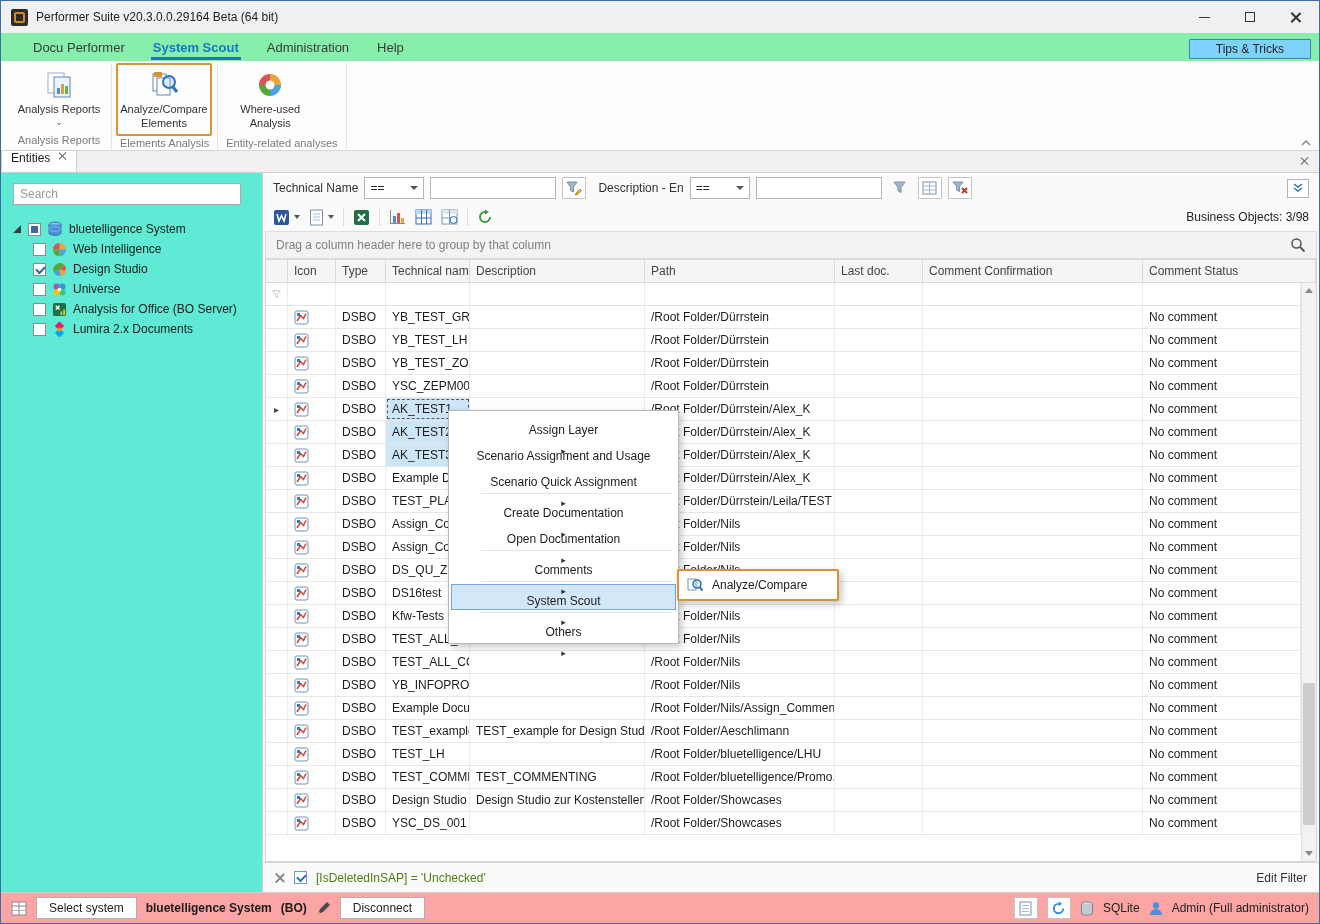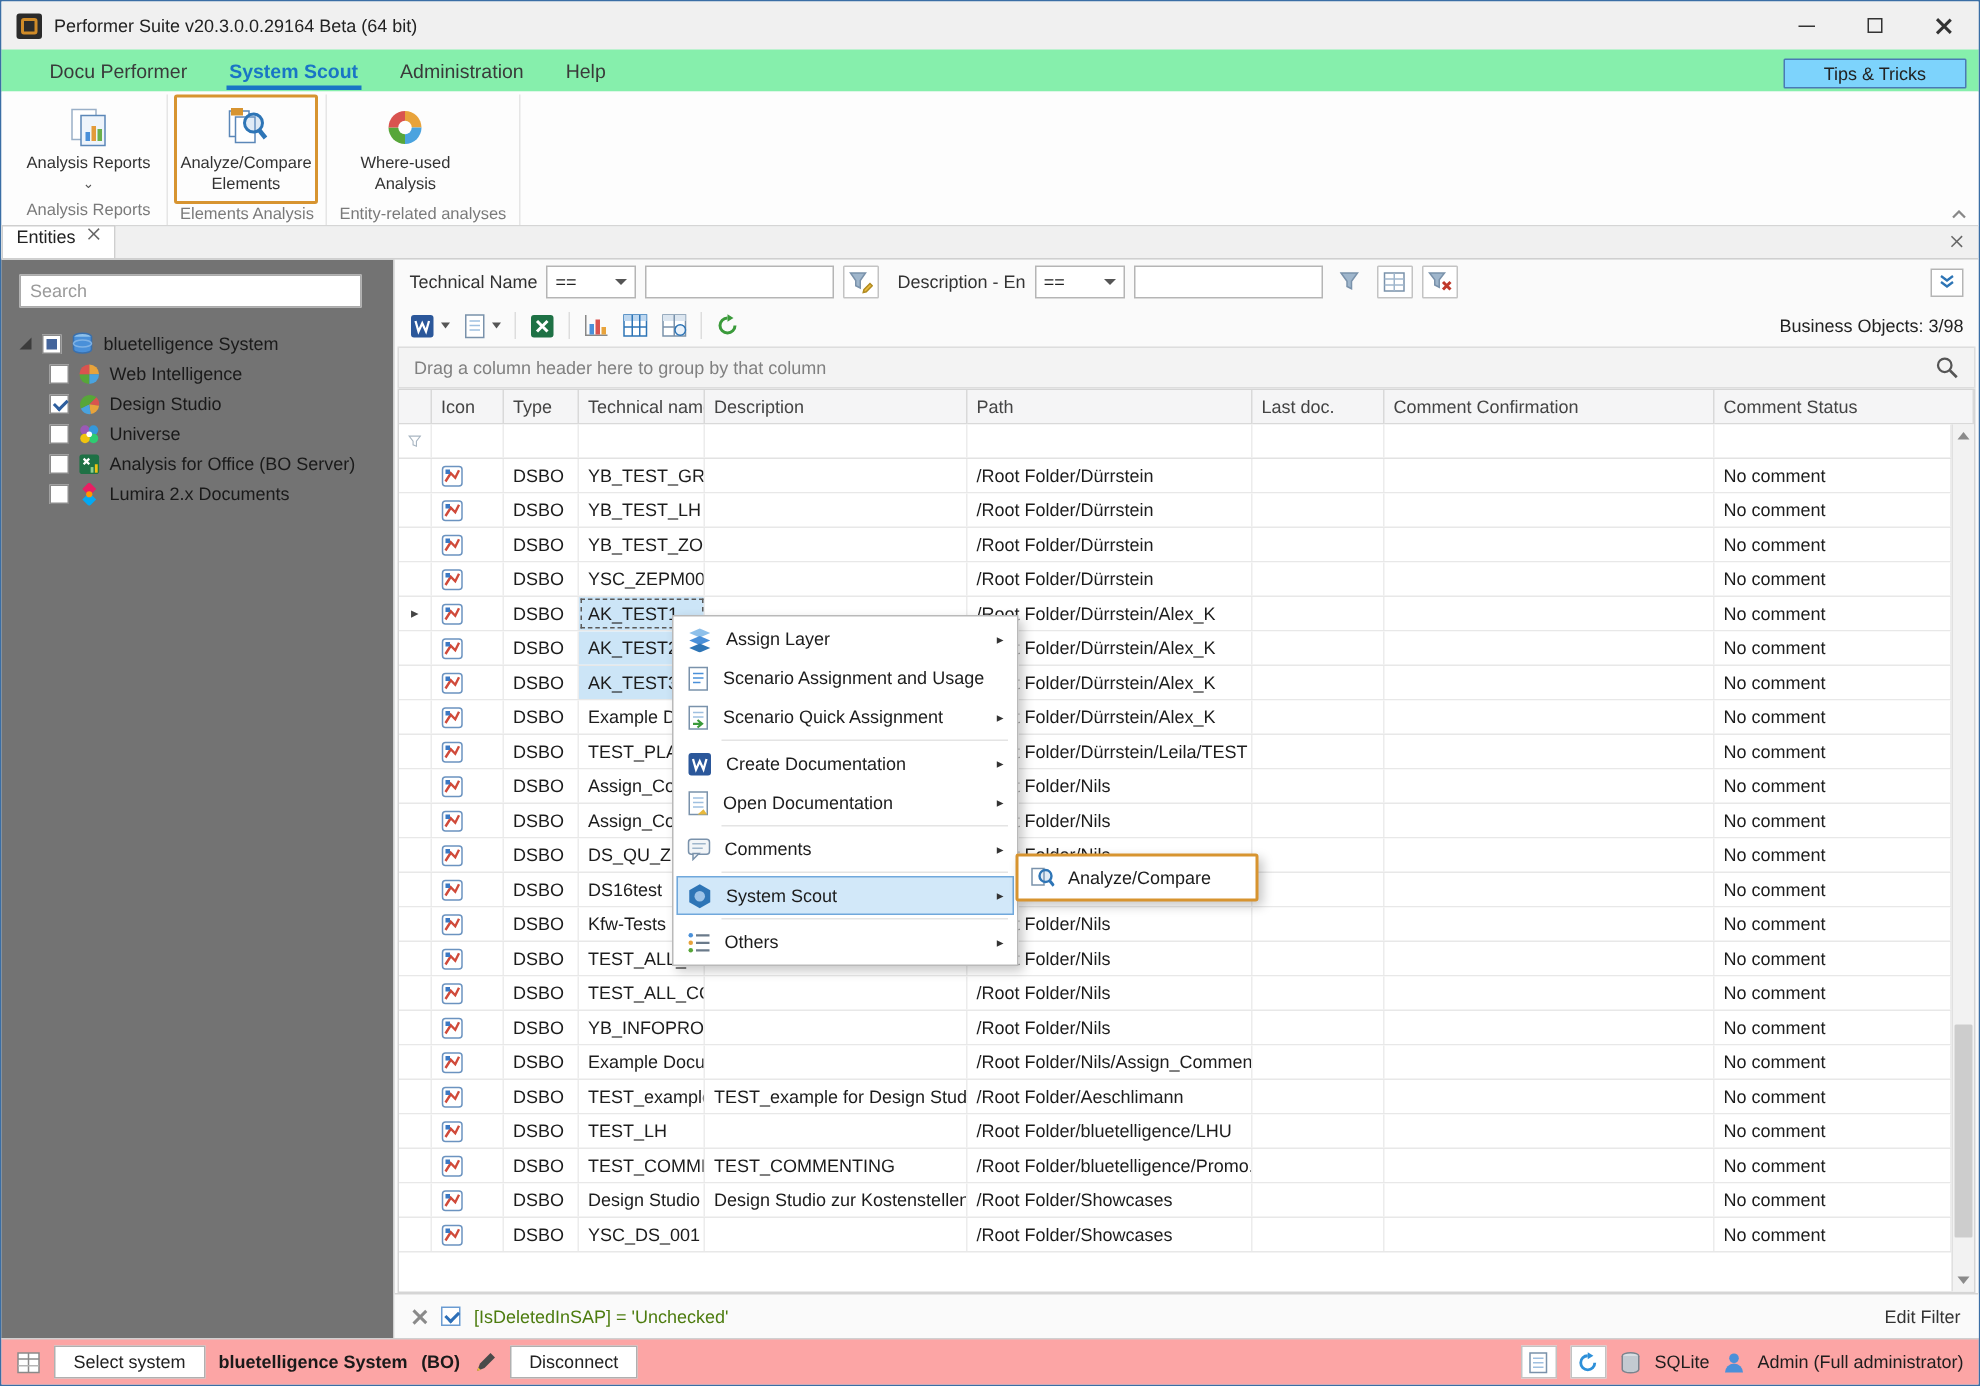--- a/index.html
+++ b/index.html
@@ -43,21 +43,21 @@
 .tabstrip{height:22px;background:#f0f0f0;border-bottom:1px solid #cfcfcf;display:flex;align-items:flex-end;position:relative;flex:0 0 auto;}
 .doc-tab{height:22px;background:#fff;border:1px solid #cfcfcf;border-bottom:none;display:flex;align-items:flex-start;gap:8px;padding:0 9px;margin-left:0;font-size:12px;color:#222;}
 .small-x{position:relative;width:9px;height:9px;display:inline-block;}
 .small-x::before,.small-x::after{content:"";position:absolute;left:4px;top:0;width:1.2px;height:10px;background:#666;}
 .small-x::before{transform:rotate(45deg);}
 .small-x::after{transform:rotate(-45deg);}
 .tabstrip-right-x{position:absolute;right:10px;top:5px;}
 
 
 .content{flex:1;display:flex;min-height:0;}
-.left-panel{width:262px;background:#737373;border-right:1px solid #d0d0d0;padding:10px 0 0 12px;flex:0 0 auto;}
+.left-panel{width:262px;background:#5eead4;border-right:1px solid #d0d0d0;padding:10px 0 0 12px;flex:0 0 auto;}
 .search-input{width:228px;height:22px;border:1px solid #ababab;padding:0 6px;font-size:12px;color:#333;font-family:"Liberation Sans",sans-serif;}
 .search-input::placeholder{color:#9a9a9a;}
 .tree{margin-top:14px;}
 .tree-row{display:flex;align-items:center;gap:6px;height:20px;}
 .tree-row.child{padding-left:20px;}
 .expander{width:9px;height:9px;flex:0 0 auto;position:relative;}
 .expander.open::after{content:"";position:absolute;left:0;top:0;width:0;height:0;border-left:8px solid transparent;border-bottom:8px solid #3c3c3c;}
 .cb{width:13px;height:13px;border:1px solid #8a8a8a;background:#fff;position:relative;flex:0 0 auto;}
 .cb.partial::after{content:"";position:absolute;inset:2px;background:#44659c;}
 .cb.checked::after{content:"";position:absolute;left:2px;top:2px;width:7px;height:4px;border-left:2px solid #2d5e9e;border-bottom:2px solid #2d5e9e;transform:rotate(-45deg);}
@@ -129,21 +129,21 @@
 
 
 .statusbar{height:31px;background:#fca5a5;border-top:1px solid #d0d0d0;display:flex;align-items:center;gap:9px;padding:0 10px;flex:0 0 auto;}
 .sb-btn{height:22px;border:1px solid #b0b0b0;background:#fff;display:flex;align-items:center;padding:0 12px;color:#222;}
 .sb-sys{font-weight:bold;color:#1a1a1a;}
 .sb-right{margin-left:auto;display:flex;align-items:center;gap:9px;text-align:right;}
 .sb-iconbtn{width:24px;height:22px;border:1px solid #c3c3c3;background:#fff;display:flex;align-items:center;justify-content:center;}
 
 
 .ctx-menu{position:absolute;left:448px;top:410px;width:231px;background:#fff;border:1px solid #b9b9b9;box-shadow:3px 3px 7px rgba(0,0,0,.22);padding:2px;z-index:50;}
-.ctx-item{height:26px;display:flex;align-items:center;gap:9px;padding:0 6px;border:1px solid transparent;}
+.ctx-item{height:26px;display:flex;align-items:center;gap:9px;padding:0 6px;border:1px solid transparent;flex-direction:column;}
 .ctx-item .lbl{flex:1;white-space:nowrap;color:#1c1c1c;}
 .ctx-item .sub-arrow{font-size:9px;color:#333;}
 .ctx-item.highlighted{background:#d2e8f9;border-color:#70a8dc;}
 .menu-sep{height:1px;background:#e4e4e4;margin:2px 4px 2px 30px;}
 .sub-menu{position:absolute;left:677px;top:569px;width:162px;background:#fff;border:2px solid #d79430;border-radius:2px;box-shadow:3px 3px 7px rgba(0,0,0,.22);padding:2px;z-index:51;}
 .sub-item{height:24px;display:flex;align-items:center;gap:9px;padding:0 6px;}
 .sub-item .lbl{color:#1c1c1c;}
 svg{display:block;}
 </style>
 </head>

